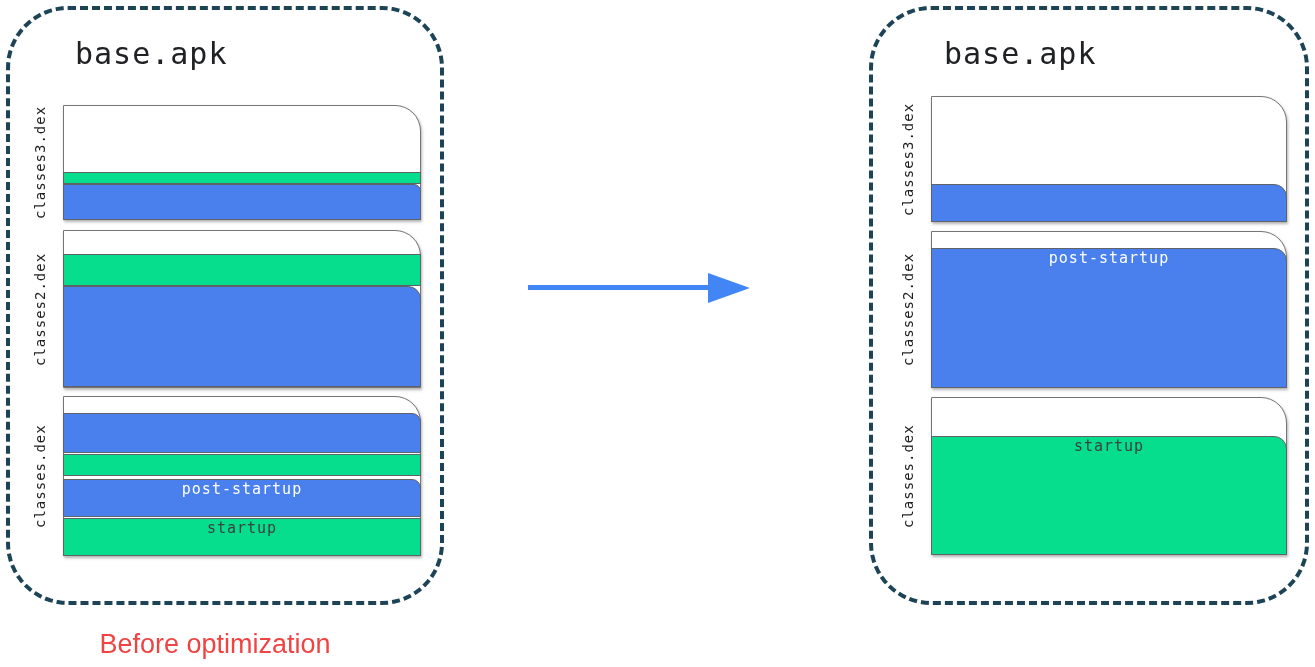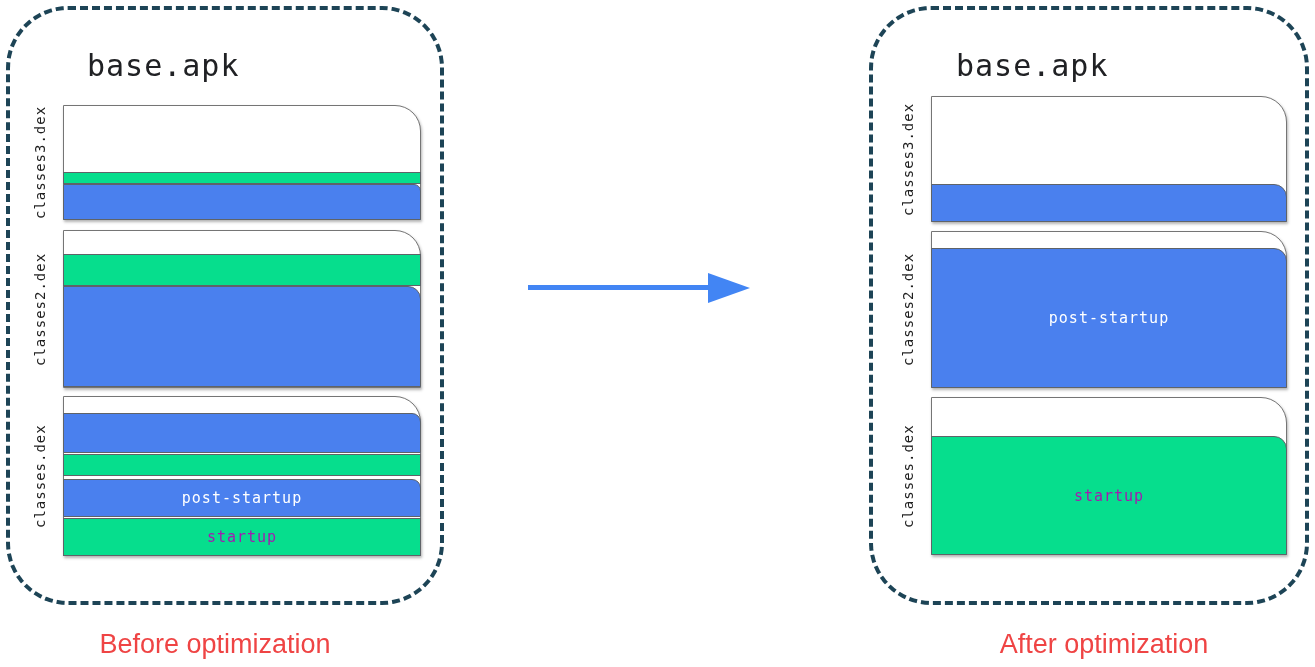--- a/index.html
+++ b/index.html
@@ -9,45 +9,45 @@
   }
   
   .apk-box{
     position:absolute;top:6px;height:599px;
     border:4px dashed #1d4456;border-radius:62px;box-sizing:border-box;
     background:transparent;
   }
   .apk-box.before{left:6px;width:438px;}
   .apk-box.after{left:869px;width:440px;}
   .apk-title{
-    position:absolute;top:36px;margin:12px;
+    position:absolute;top:36px;margin:0;
     font:400 30px "DejaVu Sans Mono",monospace;color:#202124;letter-spacing:1px;
   }
   .apk-title.before{left:75px;}
   .apk-title.after{left:944px;}
   
   .page{
     position:absolute;background:#ffffff;border:1px solid #757575;
     border-top-right-radius:26px;box-sizing:border-box;
     box-shadow:1px 2px 3px rgba(0,0,0,0.30);
   }
   .page.l{left:63px;width:358px;}
   .page.r{left:931px;width:356px;}
   
   .band{
     position:absolute;left:-1px;right:-1px;
     border:1px solid #5f6368;box-sizing:border-box;
-    display:flex;align-items:center;justify-content:center;
+    display:flex;align-items:flex-start;justify-content:center;
   }
   .band.round{border-top-right-radius:13px;}
   .band-label{
     font:400 15px "DejaVu Sans Mono",monospace;letter-spacing:1px;
   }
   .band-label.light{color:#ffffff;}
-  .band-label.dark{color:#a21caf;}
+  .band-label.dark{color:#404040;}
   
   .vlabel{
     position:absolute;width:20px;
     display:flex;align-items:center;justify-content:center;
     writing-mode:vertical-rl;transform:rotate(180deg);
     font:400 14px "DejaVu Sans Mono",monospace;color:#1f1f1f;letter-spacing:1px;
     white-space:nowrap;
   }
   .vlabel.l{left:30px;}
   .vlabel.r{left:898px;}
@@ -117,15 +117,14 @@
   </div>
 
   <div class="vlabel r" style="top:397px;height:158px;">classes.dex</div>
   <div class="page r" style="top:397px;height:158px;">
     <div class="band round" style="top: 38px; height: 119px; background: rgb(6, 222, 141);">
       <span class="band-label dark">startup</span>
     </div>
   </div>
 
   <p class="caption before">Before optimization</p>
-  <p class="caption after">After optimization</p>
 
 </div>
 
 </body></html>

